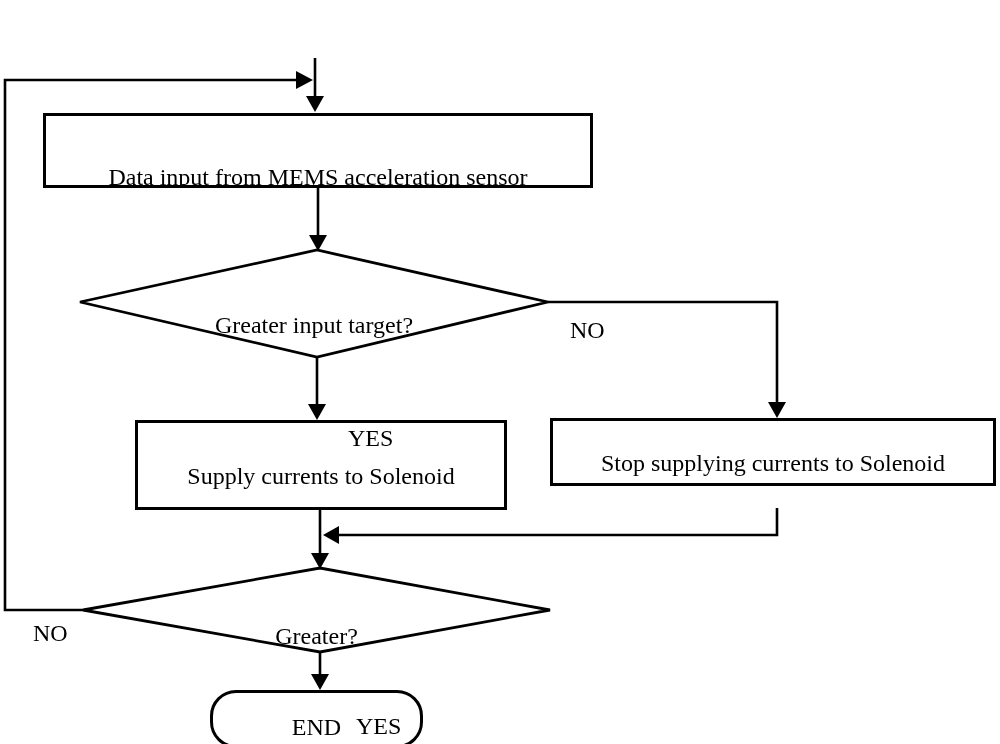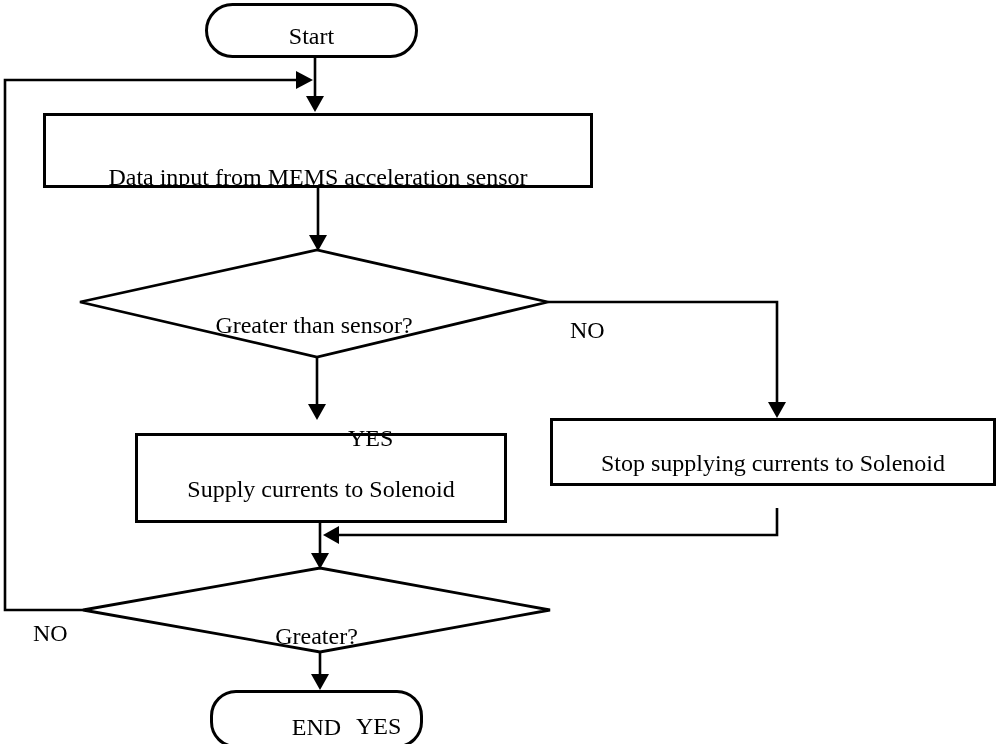--- a/index.html
+++ b/index.html
@@ -97,33 +97,30 @@
 
     <g>
       <path d="M 320 652 L 320 674"></path>
       <polygon class="arrowhead" points="311,674 329,674 320,690"></polygon>
     </g>
 
     <polygon class="diamond" points="80,302 317,250 548,302 317,357"></polygon>
     <polygon class="diamond" points="83,610 320,568 550,610 320,652"></polygon>
   </svg>
 
-  <div class="node stadium" style="left:205px; top:3px; width:213px; height:55px; padding-top:12px;">
-    <span class="txt">Start</span>
-  </div>
 
   <div class="node bottom-text" style="left:43px; top:113px; width:550px; height:75px;">
     <span class="txt">Data input from MEMS acceleration sensor</span>
   </div>
 
   <div class="diamond-label" style="left:80px; top:250px; width:468px; height:107px; padding-top:22px;">
-    <span class="txt">Greater than sensor?</span>
+    <span class="txt">Greater input target?</span>
   </div>
 
-  <div class="node" style="left:135px; top:420px; width:372px; height:90px; padding-top:22px;margin-top:13px;">
+  <div class="node" style="left:135px; top:420px; width:372px; height:90px; padding-top:22px;">
     <span class="txt">Supply currents to Solenoid</span>
   </div>
 
   <div class="node" style="left:550px; top:418px; width:446px; height:68px; padding-top:22px;">
     <span class="txt">Stop supplying currents to Solenoid</span>
   </div>
 
   <div class="diamond-label" style="left:83px; top:568px; width:467px; height:84px; padding-top:26px;">
     <span class="txt">Greater?</span>
   </div>

